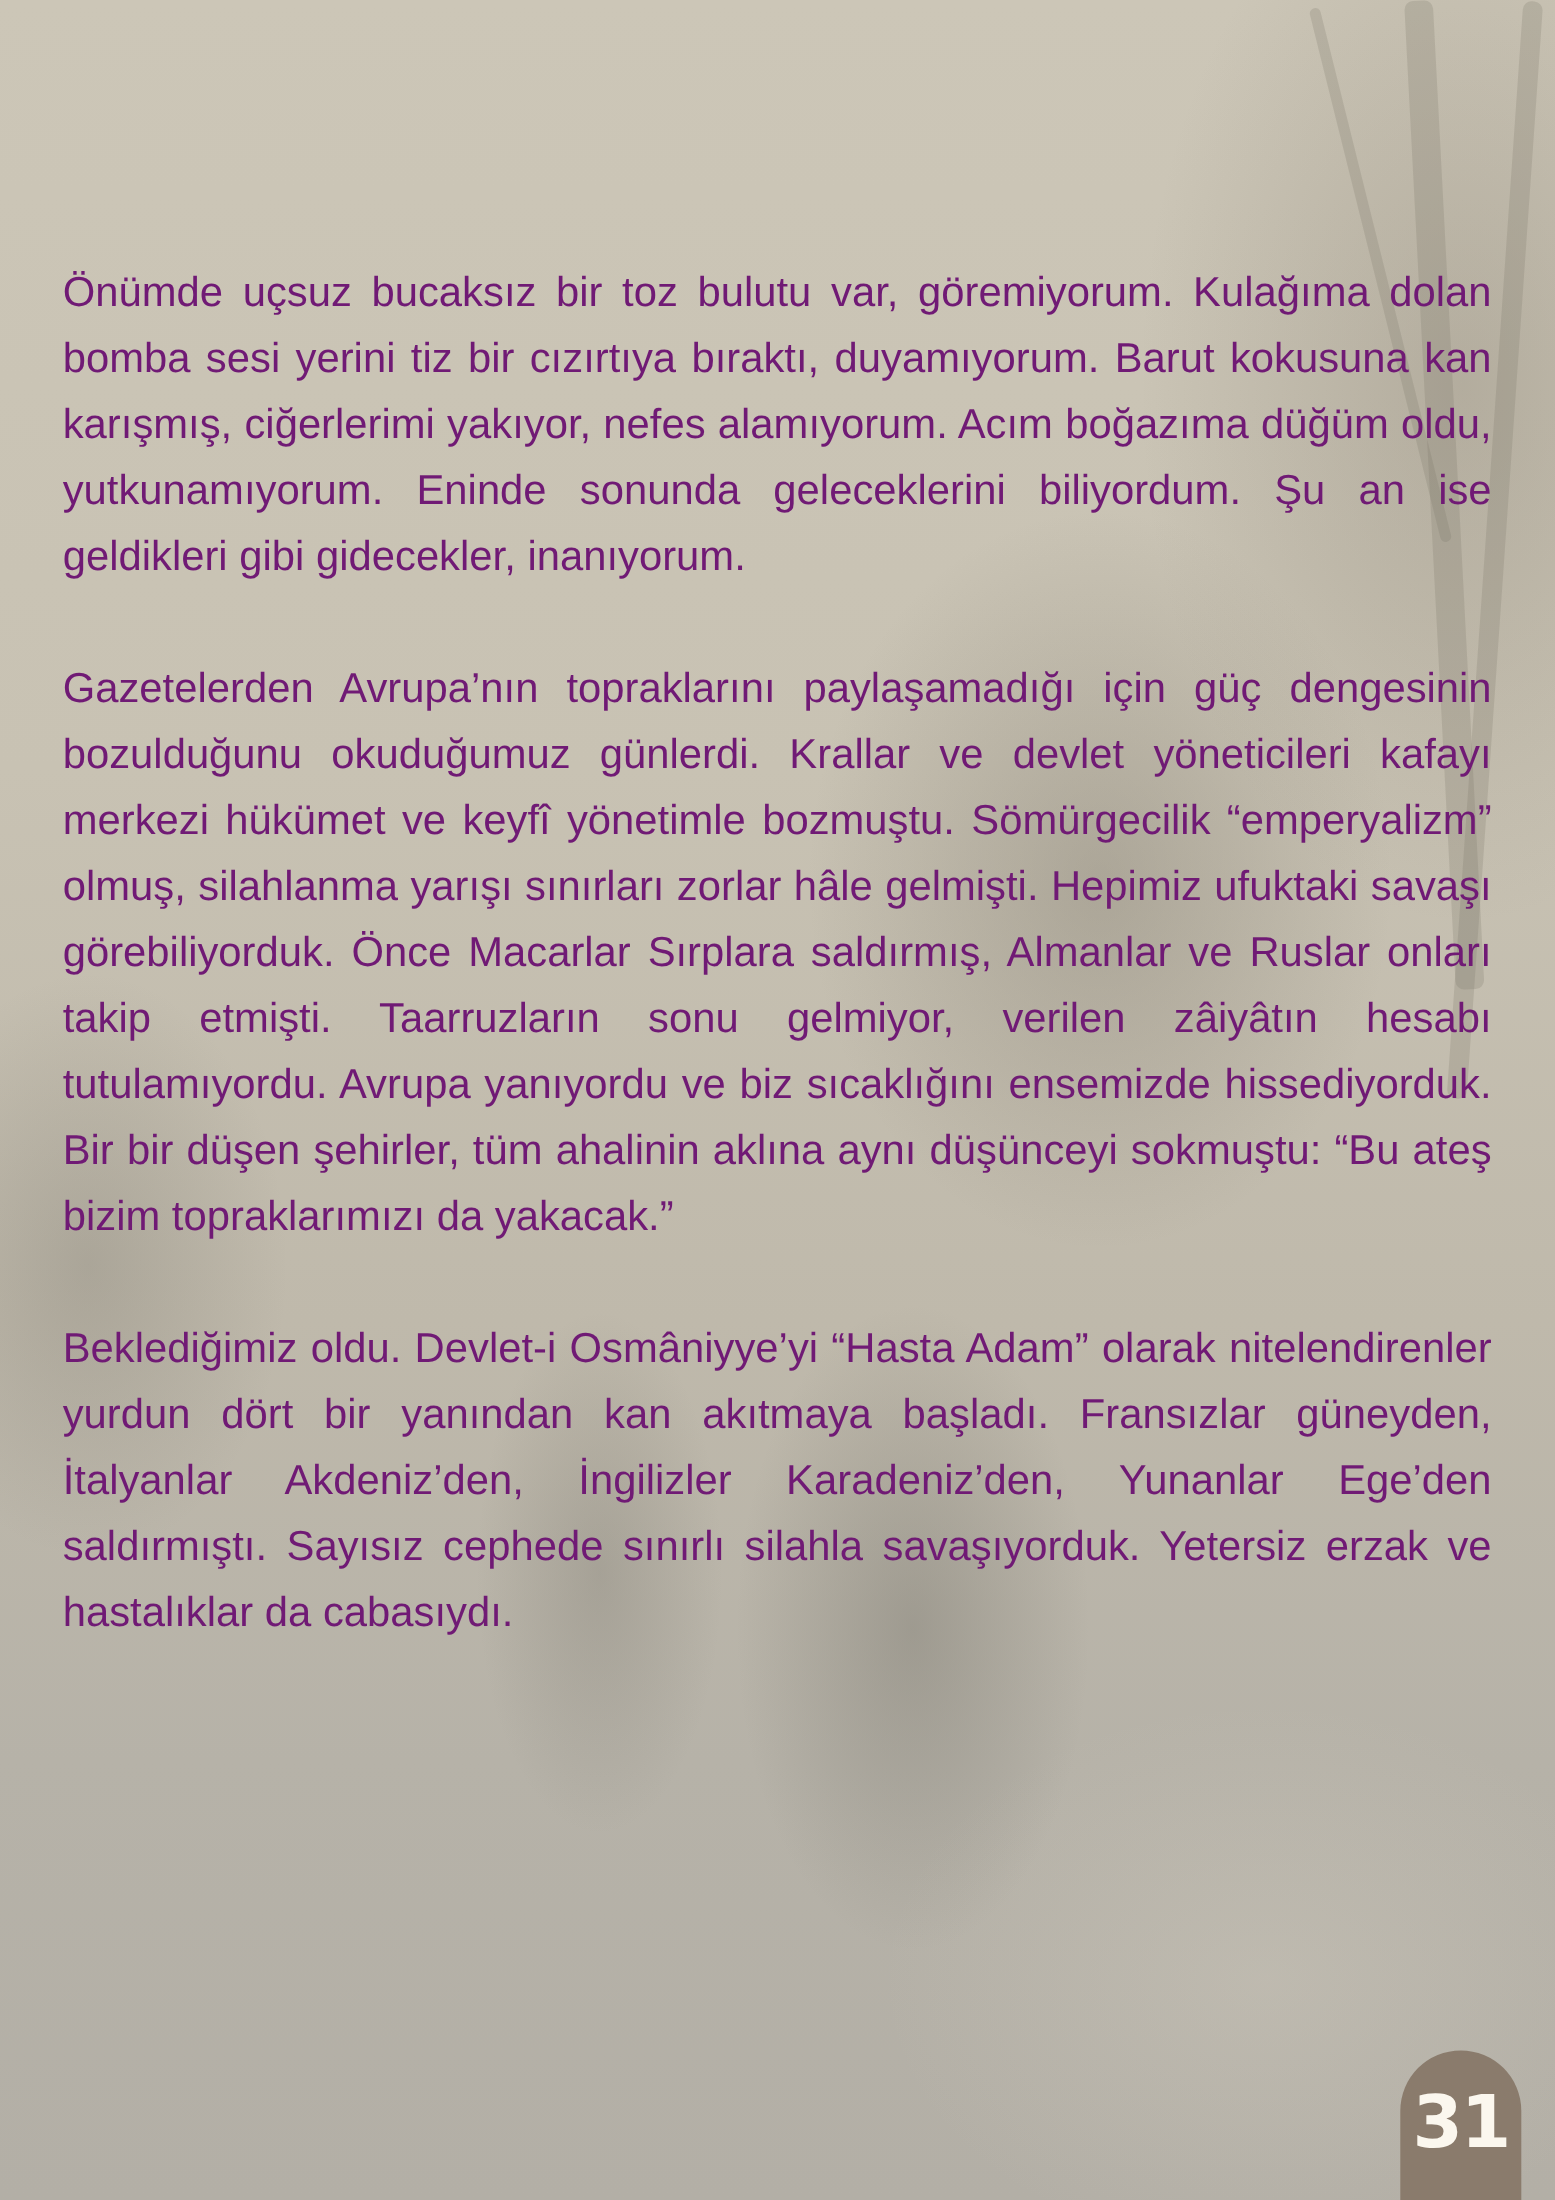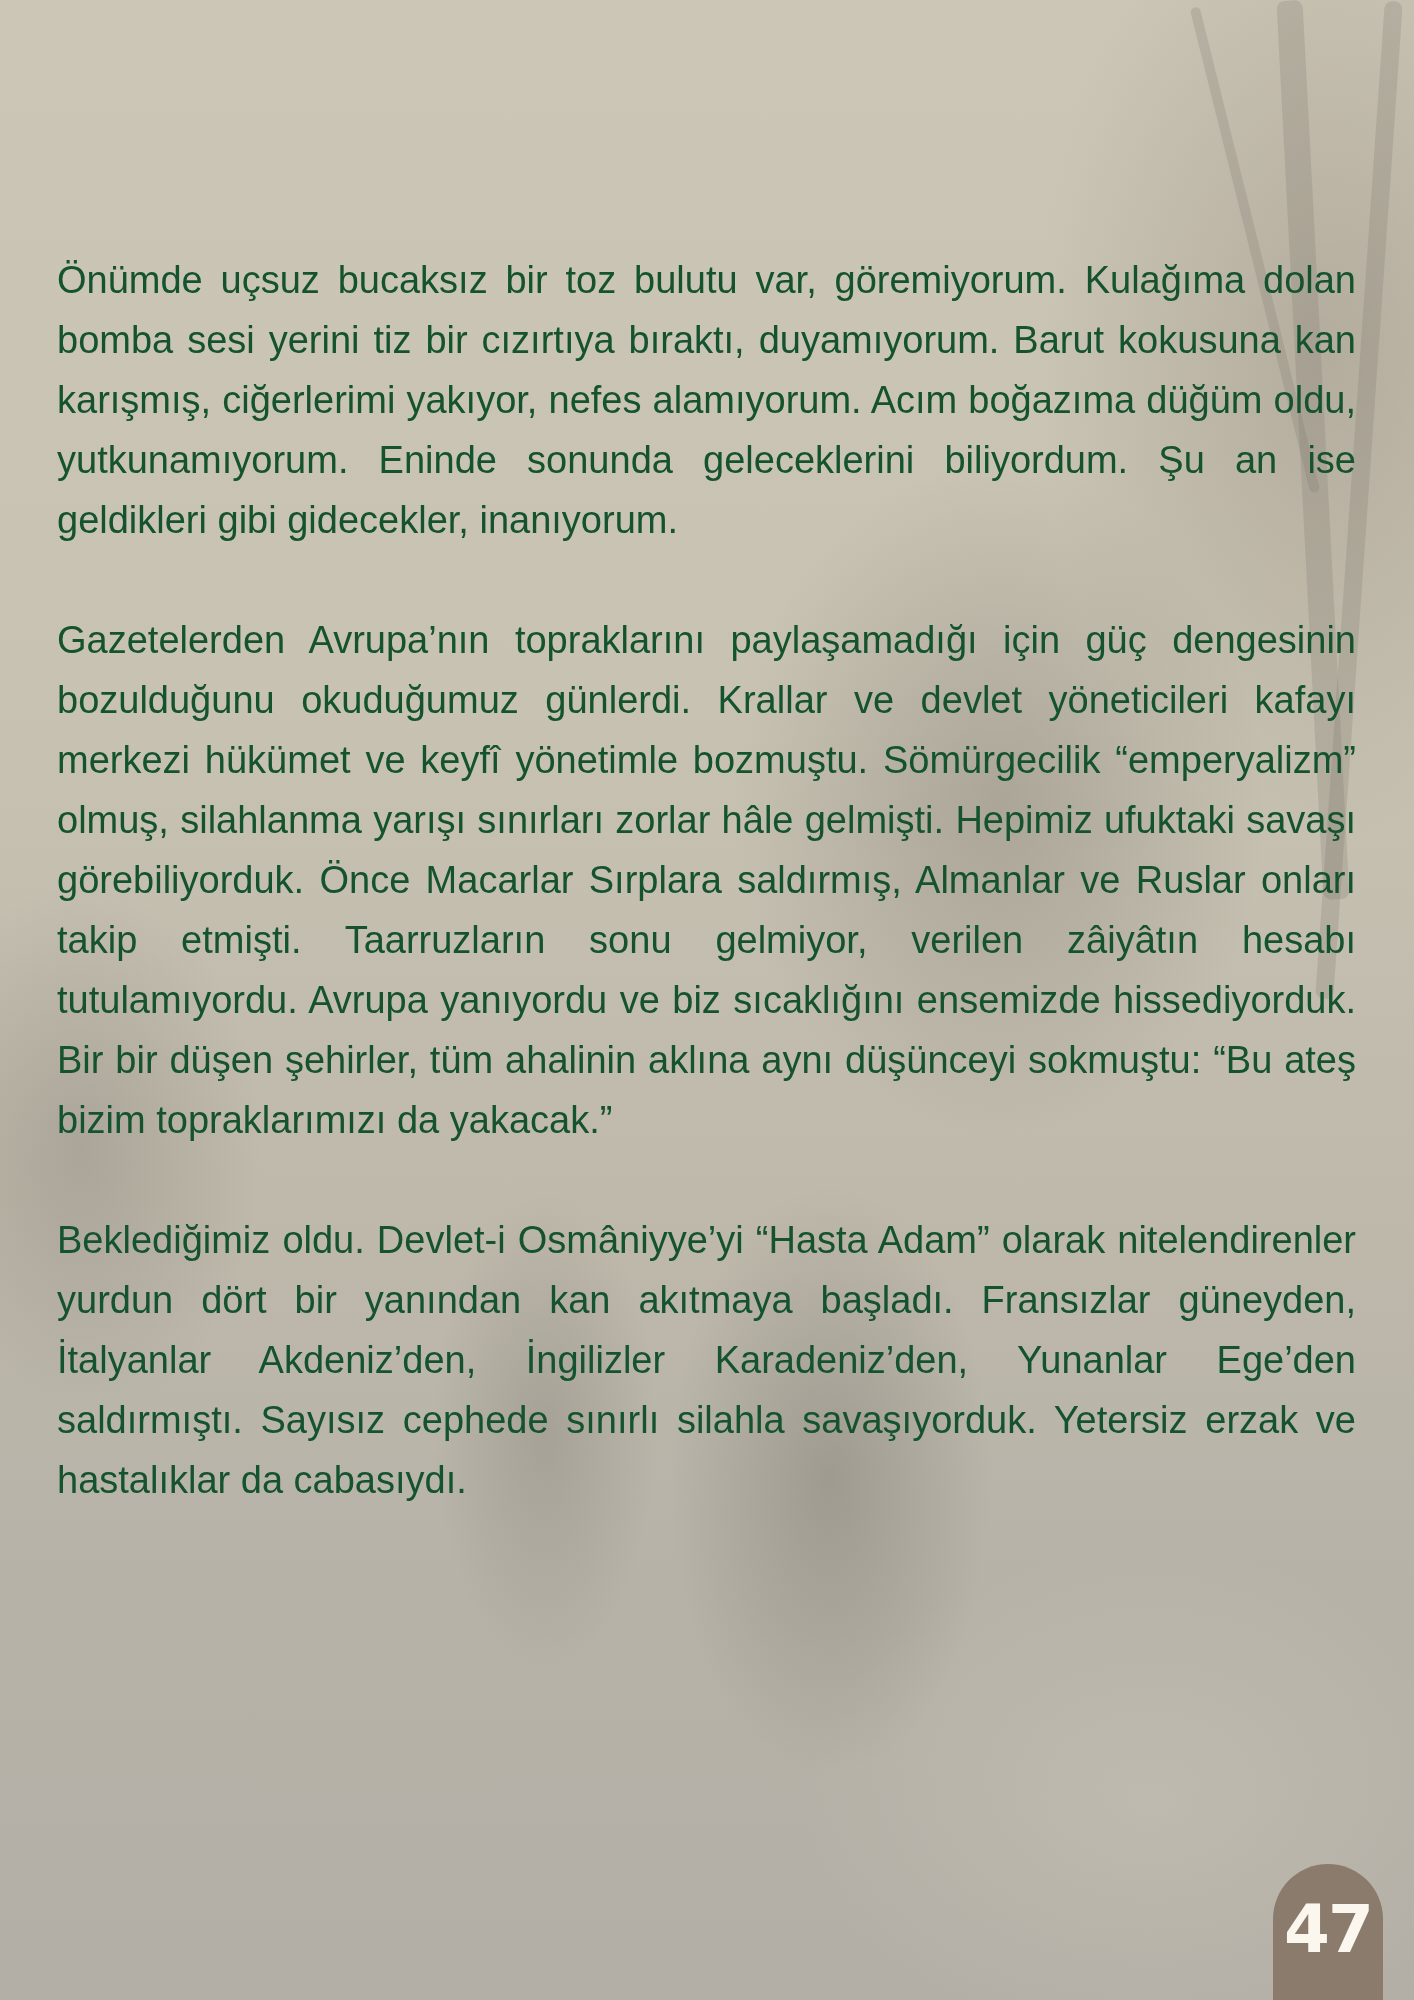--- a/index.html
+++ b/index.html
@@ -28,23 +28,23 @@
     position: absolute; top: 0;
     font-family: "DejaVu Sans", sans-serif;
     font-style: italic; font-weight: normal;
     font-size: 96px; line-height: 120px; color: #3a3a33;
     letter-spacing: -2px;
     transform: scaleX(0.82); transform-origin: left top;
   }
   .title { left: 0; }
   .author { right: 0; transform-origin: right top; }
   .body-text {
-    position: absolute; left: 57px; top: 250px; width: 1299px;
+    position: absolute; left: 57px; top: 236px; width: 1299px;
     font-family: "Liberation Sans", sans-serif;
-    font-size: 38px; line-height: 60px; color: #14532d;
+    font-size: 38px; line-height: 60px; color: #701a75;
     text-align: justify;
   }
   .body-text p { margin: 0 0 60px 0; }
   .page-badge {
     position: absolute; left: 1273px; top: 1864px; width: 110px; height: 136px;
     background: #8a7b6c; border-radius: 55px 55px 0 0;
   }
   .page-number {
     position: absolute; left: 0; right: 0; top: 28px;
     text-align: center; font-family: "DejaVu Sans", sans-serif; font-weight: bold;
@@ -62,15 +62,15 @@
 
 <div class="page">
 
   <div class="body-text">
     <p>Önümde uçsuz bucaksız bir toz bulutu var, göremiyorum. Kulağıma dolan bomba sesi yerini tiz bir cızırtıya bıraktı, duyamıyorum. Barut kokusuna kan karışmış, ciğerlerimi yakıyor, nefes alamıyorum. Acım boğazıma düğüm oldu, yutkunamıyorum. Eninde sonunda geleceklerini biliyordum. Şu an ise geldikleri gibi gidecekler, inanıyorum.</p>
     <p>Gazetelerden Avrupa’nın topraklarını paylaşamadığı için güç dengesinin bozulduğunu okuduğumuz günlerdi. Krallar ve devlet yöneticileri kafayı merkezi hükümet ve keyfî yönetimle bozmuştu. Sömürgecilik “emperyalizm” olmuş, silahlanma yarışı sınırları zorlar hâle gelmişti. Hepimiz ufuktaki savaşı görebiliyorduk.  Önce Macarlar Sırplara saldırmış, Almanlar ve Ruslar onları takip etmişti. Taarruzların sonu gelmiyor, verilen zâiyâtın hesabı tutulamıyordu. Avrupa yanıyordu ve biz sıcaklığını ensemizde hissediyorduk. Bir bir düşen şehirler, tüm ahalinin aklına aynı düşünceyi sokmuştu: “Bu ateş bizim topraklarımızı da yakacak.”</p>
     <p>Beklediğimiz oldu. Devlet-i Osmâniyye’yi “Hasta Adam” olarak nitelendirenler yurdun dört bir yanından kan akıtmaya başladı. Fransızlar güneyden, İtalyanlar Akdeniz’den, İngilizler Karadeniz’den, Yunanlar Ege’den saldırmıştı. Sayısız cephede sınırlı silahla savaşıyorduk. Yetersiz erzak ve hastalıklar da cabasıydı.</p>
   </div>
 
   <div class="page-badge">
-    <div class="page-number">47</div>
+    <div class="page-number">31</div>
   </div>
 </div>
 
 </body></html>

